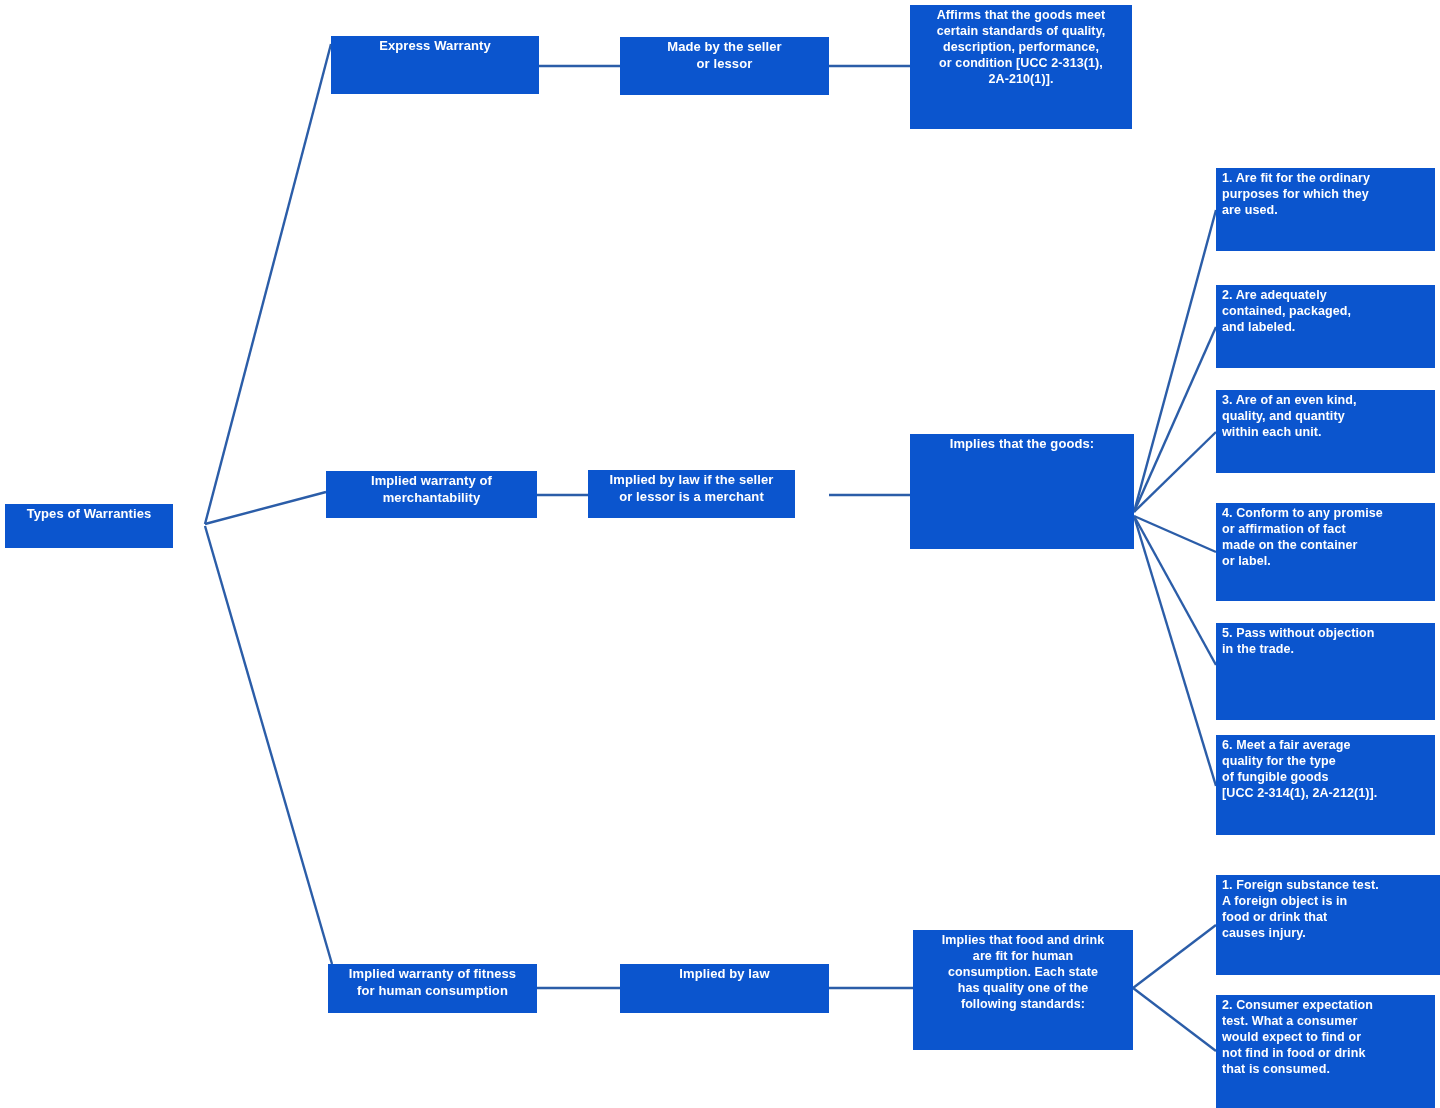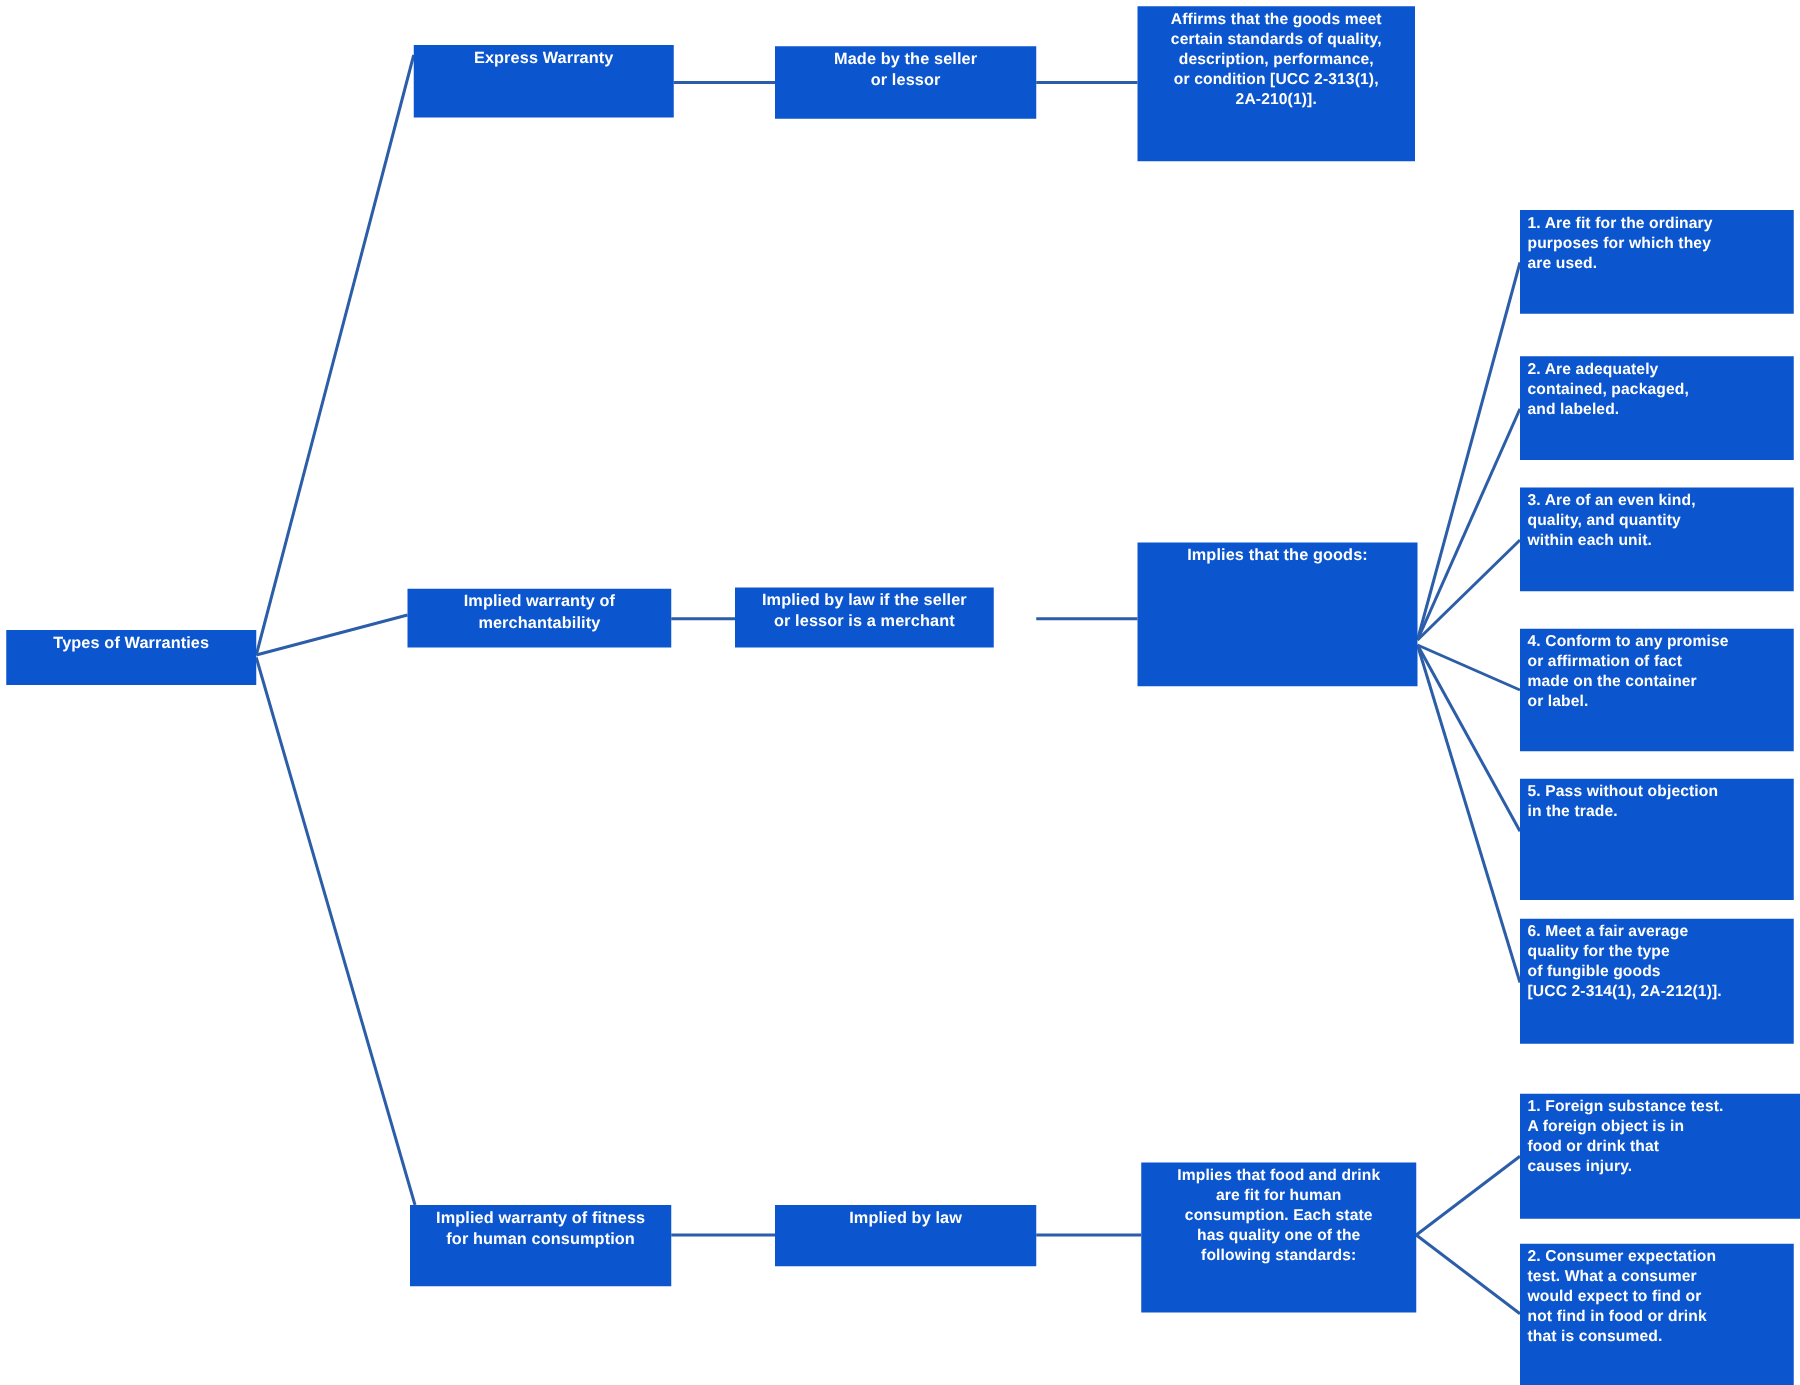--- a/index.html
+++ b/index.html
@@ -72,21 +72,21 @@
       <line x1="1134" y1="512" x2="1216" y2="432" stroke="#2b5da8" stroke-width="2.4"></line>
       <line x1="1134" y1="516" x2="1216" y2="552" stroke="#2b5da8" stroke-width="2.4"></line>
       <line x1="1134" y1="516" x2="1216" y2="665" stroke="#2b5da8" stroke-width="2.4"></line>
       <line x1="1134" y1="516" x2="1216" y2="786" stroke="#2b5da8" stroke-width="2.4"></line>
       <line x1="537" y1="988" x2="620" y2="988" stroke="#2b5da8" stroke-width="2.4"></line>
       <line x1="829" y1="988" x2="913" y2="988" stroke="#2b5da8" stroke-width="2.4"></line>
       <line x1="1133" y1="988" x2="1216" y2="925" stroke="#2b5da8" stroke-width="2.4"></line>
       <line x1="1133" y1="988" x2="1216" y2="1051" stroke="#2b5da8" stroke-width="2.4"></line>
     </svg>
   <div id="node-layer">
-      <div class="node fs13" style="left: 5px; top: 504px; width: 200px; height: 44px;">
+      <div class="node fs13" style="left: 5px; top: 504px; width: 168px; height: 44px;">
         <span class="txt">Types of Warranties</span>
       </div>
       <div class="node fs13" style="left: 331px; top: 36px; width: 208px; height: 58px;">
         <span class="txt">Express Warranty</span>
       </div>
       <div class="node fs13" style="left: 620px; top: 37px; width: 209px; height: 58px;">
         <span class="txt">Made by the seller
 or lessor</span>
       </div>
       <div class="node fs125" style="left: 910px; top: 5px; width: 222px; height: 124px;">
@@ -100,21 +100,21 @@
         <span class="txt">Implied warranty of
 merchantability</span>
       </div>
       <div class="node fs13" style="left: 588px; top: 470px; width: 207px; height: 48px;">
         <span class="txt">Implied by law if the seller
 or lessor is a merchant</span>
       </div>
       <div class="node fs13" style="left: 910px; top: 434px; width: 224px; height: 115px;">
         <span class="txt">Implies that the goods:</span>
       </div>
-      <div class="node fs13" style="left: 328px; top: 964px; width: 209px; height: 65px;">
+      <div class="node fs13" style="left: 328px; top: 964px; width: 209px; height: 49px;">
         <span class="txt">Implied warranty of fitness
 for human consumption</span>
       </div>
       <div class="node fs13" style="left: 620px; top: 964px; width: 209px; height: 49px;">
         <span class="txt">Implied by law</span>
       </div>
       <div class="node fs125" style="left: 913px; top: 930px; width: 220px; height: 120px;">
         <span class="txt">Implies that food and drink
 are fit for human
 consumption. Each state

